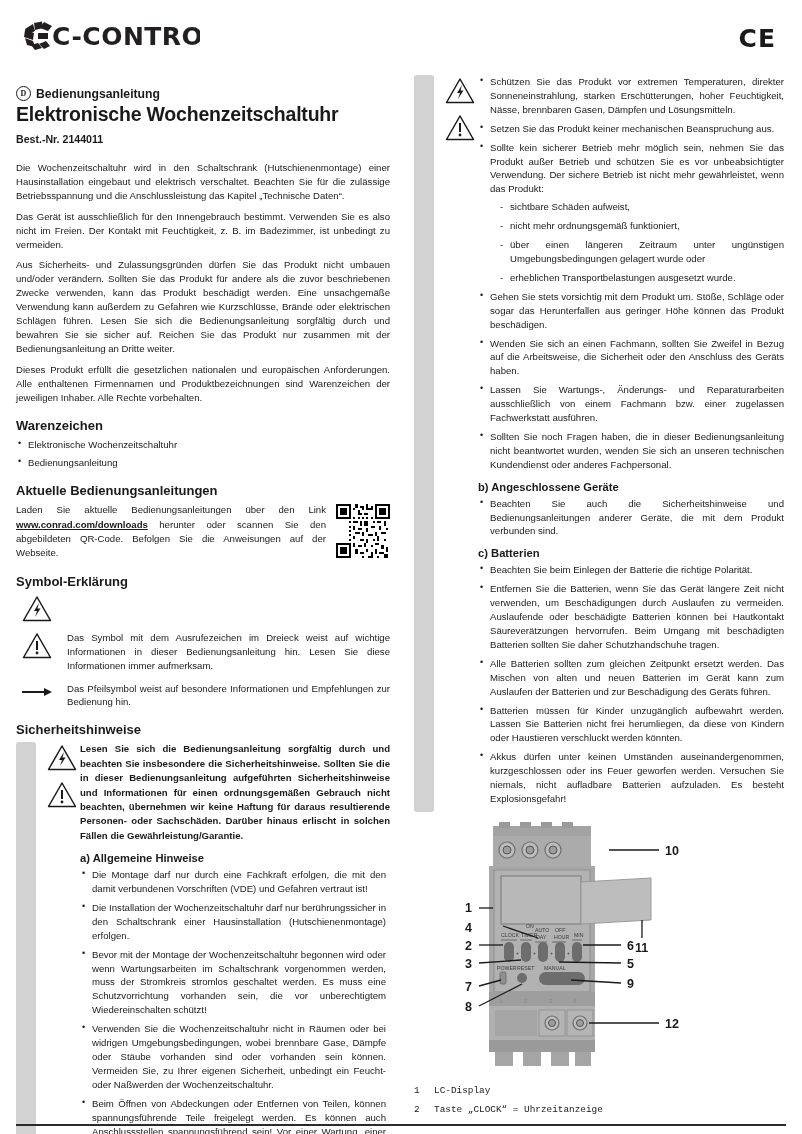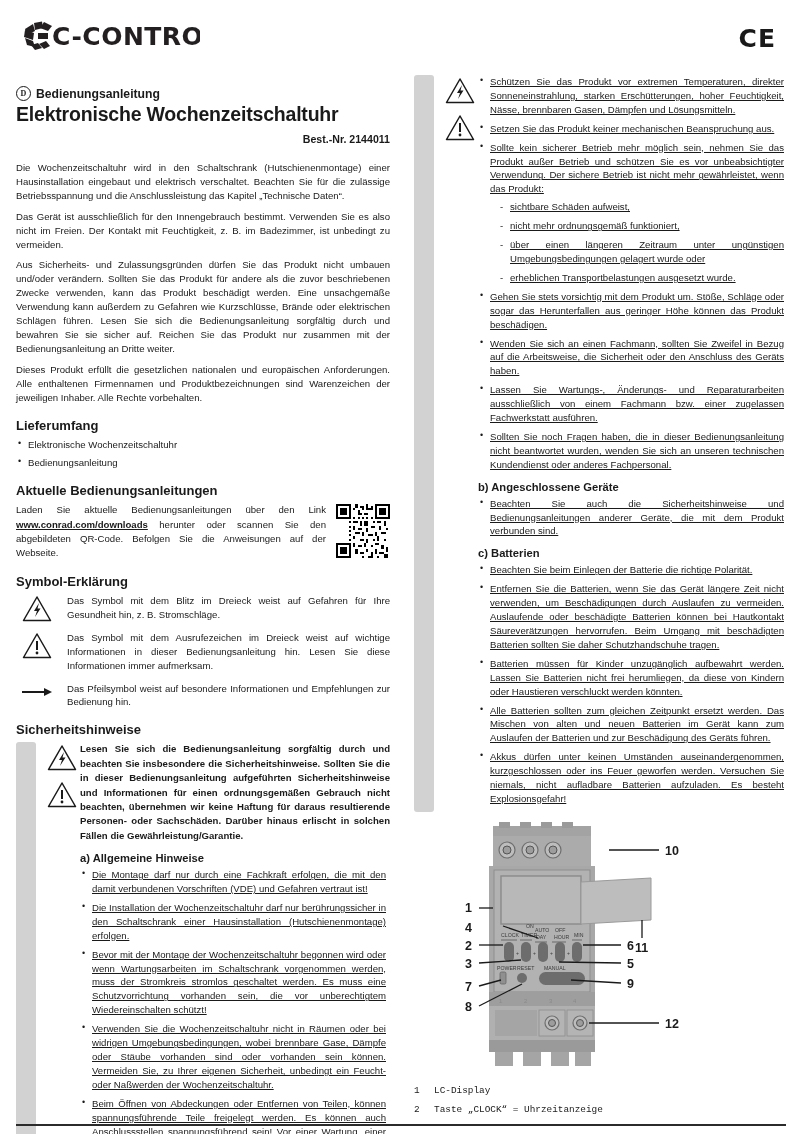--- a/index.html
+++ b/index.html
@@ -81,21 +81,20 @@
   h1.title {
     font-size: 19.5px;
     font-weight: bold;
     margin: 2px 0 7px 0;
     letter-spacing: -0.2px;
   }
   .bestnr {
     font-size: 10.6px;
     font-weight: bold;
     margin: 0 0 16px 0;
-    text-align: right;
   }
 
   h2 {
     font-size: 13px;
     font-weight: bold;
     margin: 13px 0 5px 0;
   }
   h3 {
     font-size: 11.2px;
     font-weight: bold;
@@ -108,21 +107,20 @@
     text-align: justify;
     margin: 0 0 7px 0;
     hyphens: none;
   }
 
   
   ul.bul {
     list-style: none;
     margin: 0 4px 6px 0;
     padding: 0;
-    text-decoration: underline;
   }
   ul.bul > li {
     font-size: 9.6px;
     line-height: 1.45;
     text-align: justify;
     position: relative;
     padding-left: 12px;
     margin-bottom: 5px;
   }
   ul.bul > li::before {
@@ -328,21 +326,21 @@
       </div>
 
       <h1 class="title">Elektronische Wochenzeitschaltuhr</h1>
       <div class="bestnr">Best.-Nr. 2144011</div>
 
       <p class="body">Die Wochenzeitschaltuhr wird in den Schaltschrank (Hutschienenmontage) einer Hausinstallation eingebaut und elektrisch verschaltet. Beachten Sie für die zulässige Betriebsspannung und die Anschlussleistung das Kapitel „Technische Daten“.</p>
       <p class="body">Das Gerät ist ausschließlich für den Innengebrauch bestimmt. Verwenden Sie es also nicht im Freien. Der Kontakt mit Feuchtigkeit, z. B. im Badezimmer, ist unbedingt zu vermeiden.</p>
       <p class="body">Aus Sicherheits- und Zulassungsgründen dürfen Sie das Produkt nicht umbauen und/oder verändern. Sollten Sie das Produkt für andere als die zuvor beschriebenen Zwecke verwenden, kann das Produkt beschädigt werden. Eine unsachgemäße Verwendung kann außerdem zu Gefahren wie Kurzschlüsse, Brände oder elektrischen Schlägen führen. Lesen Sie sich die Bedienungsanleitung sorgfältig durch und bewahren Sie sie sicher auf. Reichen Sie das Produkt nur zusammen mit der Bedienungsanleitung an Dritte weiter.</p>
       <p class="body">Dieses Produkt erfüllt die gesetzlichen nationalen und europäischen Anforderungen. Alle enthaltenen Firmennamen und Produktbezeichnungen sind Warenzeichen der jeweiligen Inhaber. Alle Rechte vorbehalten.</p>
 
-      <h2>Lieferumfang</h2>
+      <h2>Warenzeichen</h2>
       <ul class="plain">
         <li>Elektronische Wochenzeitschaltuhr</li>
         <li>Bedienungsanleitung</li>
       </ul>
 
       <h2>Aktuelle Bedienungsanleitungen</h2>
       <div class="dl-row">
         <div class="dl-text">
           <p>
             <span>Laden Sie aktuelle Bedienungsanleitungen über den Link </span><span class="link">www.conrad.com/downloads</span><span> herunter oder scannen Sie den abgebildeten QR-Code. Befolgen Sie die Anweisungen auf der Webseite.</span>
@@ -439,21 +437,20 @@
 
       <h2>Symbol-Erklärung</h2>
 
       <div class="sym-row">
         <div class="sym-ico">
           <svg width="30" height="27" viewBox="0 0 30 27">
             <path d="M15 2 L28.5 25.5 L1.5 25.5 Z" fill="none" stroke="#1a1a1a" stroke-width="1.5" stroke-linejoin="round"></path>
             <path d="M17 8 L12 16 L15 16 L13 22 L18.5 13.5 L15.5 13.5 Z" fill="#1a1a1a"></path>
           </svg>
         </div>
-        <div class="sym-txt">Das Symbol mit dem Blitz im Dreieck weist auf Gefahren für Ihre Gesundheit hin, z. B. Stromschläge.</div>
       </div>
 
       <div class="sym-row">
         <div class="sym-ico">
           <svg width="30" height="27" viewBox="0 0 30 27">
             <path d="M15 2 L28.5 25.5 L1.5 25.5 Z" fill="none" stroke="#1a1a1a" stroke-width="1.5" stroke-linejoin="round"></path>
             <rect x="14" y="9" width="2" height="9" fill="#1a1a1a"></rect>
             <circle cx="15" cy="21" r="1.4" fill="#1a1a1a"></circle>
           </svg>
         </div>
@@ -539,22 +536,22 @@
 
           <h3>b) Angeschlossene Geräte</h3>
           <ul class="bul">
             <li>Beachten Sie auch die Sicherheitshinweise und Bedienungsanleitungen anderer Geräte, die mit dem Produkt verbunden sind.</li>
           </ul>
 
           <h3>c) Batterien</h3>
           <ul class="bul">
             <li>Beachten Sie beim Einlegen der Batterie die richtige Polarität.</li>
             <li>Entfernen Sie die Batterien, wenn Sie das Gerät längere Zeit nicht verwenden, um Beschädigungen durch Auslaufen zu vermeiden. Auslaufende oder beschädigte Batterien können bei Hautkontakt Säureverätzungen hervorrufen. Beim Umgang mit beschädigten Batterien sollten Sie daher Schutzhandschuhe tragen.</li>
+            <li>Alle Batterien sollten zum gleichen Zeitpunkt ersetzt werden. Das Mischen von alten und neuen Batterien im Gerät kann zum Auslaufen der Batterien und zur Beschädigung des Geräts führen.</li>
             <li>Batterien müssen für Kinder unzugänglich aufbewahrt werden. Lassen Sie Batterien nicht frei herumliegen, da diese von Kindern oder Haustieren verschluckt werden könnten.</li>
-            <li>Alle Batterien sollten zum gleichen Zeitpunkt ersetzt werden. Das Mischen von alten und neuen Batterien im Gerät kann zum Auslaufen der Batterien und zur Beschädigung des Geräts führen.</li>
             <li>Akkus dürfen unter keinen Umständen auseinandergenommen, kurzgeschlossen oder ins Feuer geworfen werden. Versuchen Sie niemals, nicht aufladbare Batterien aufzuladen. Es besteht Explosionsgefahr!</li>
           </ul>
         </div>
       </div>
 
 
       <div class="figure">
         <svg width="340" height="258" viewBox="0 0 340 258">
 
           <g>

